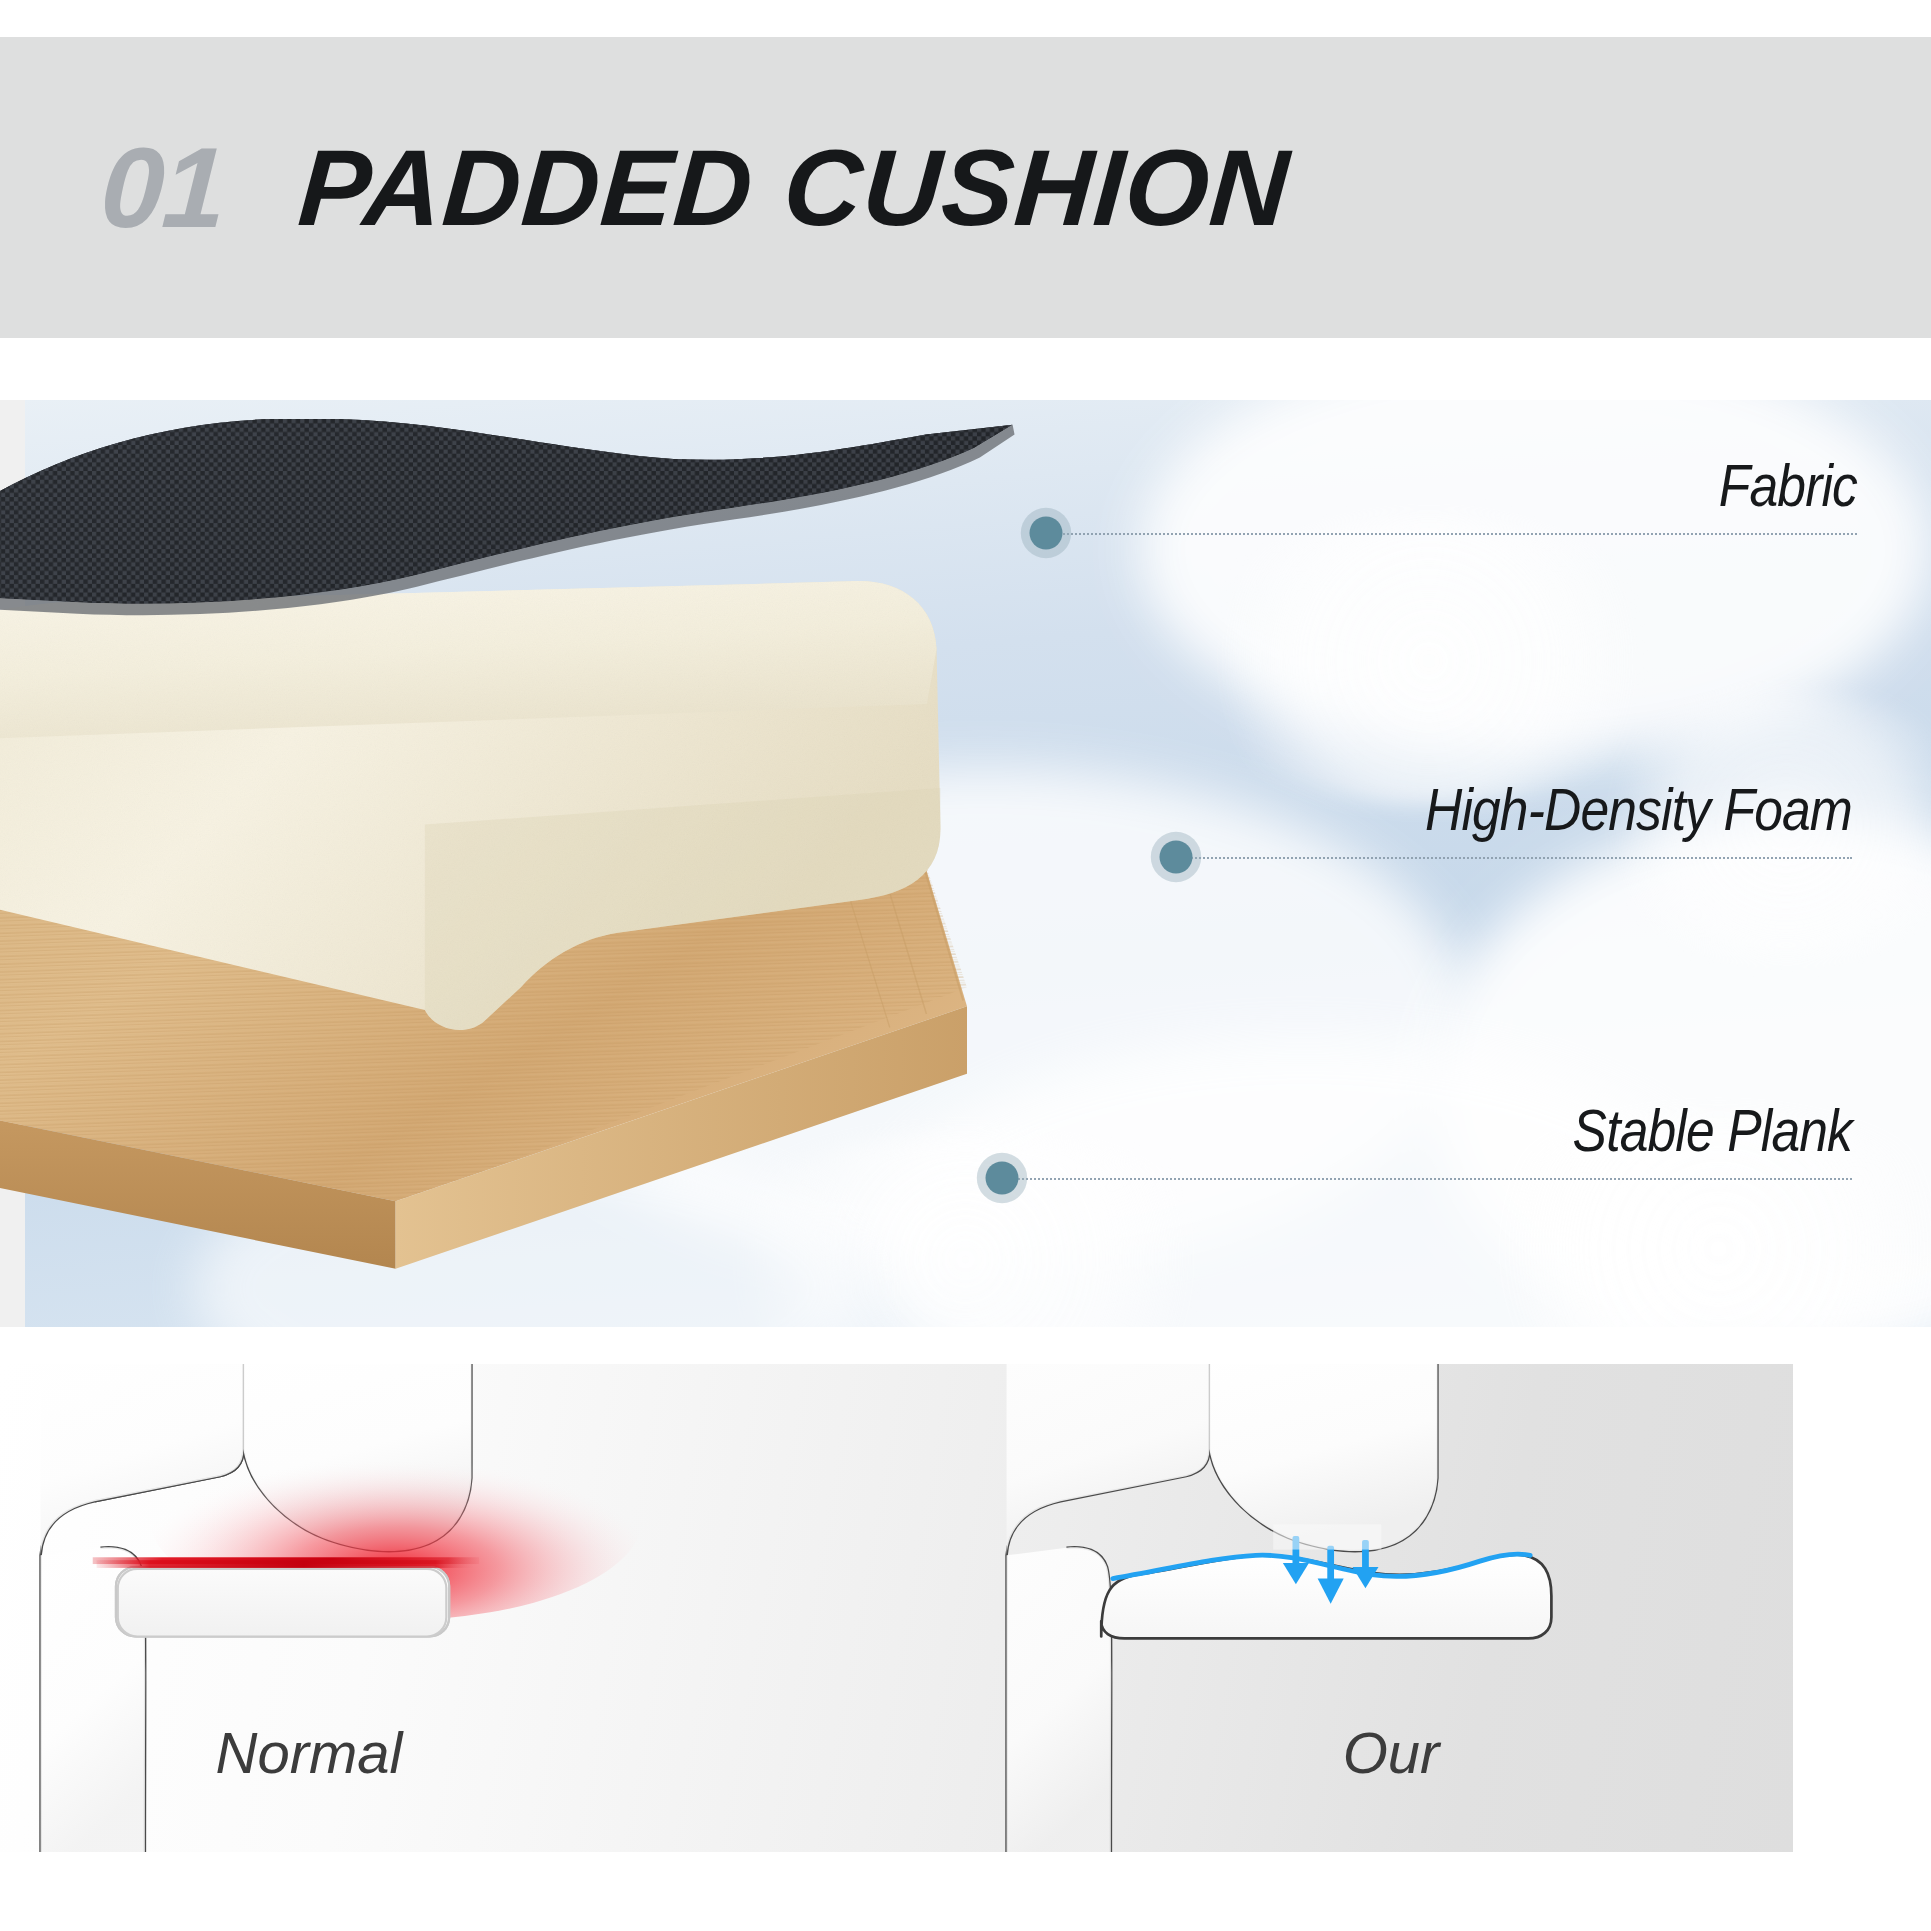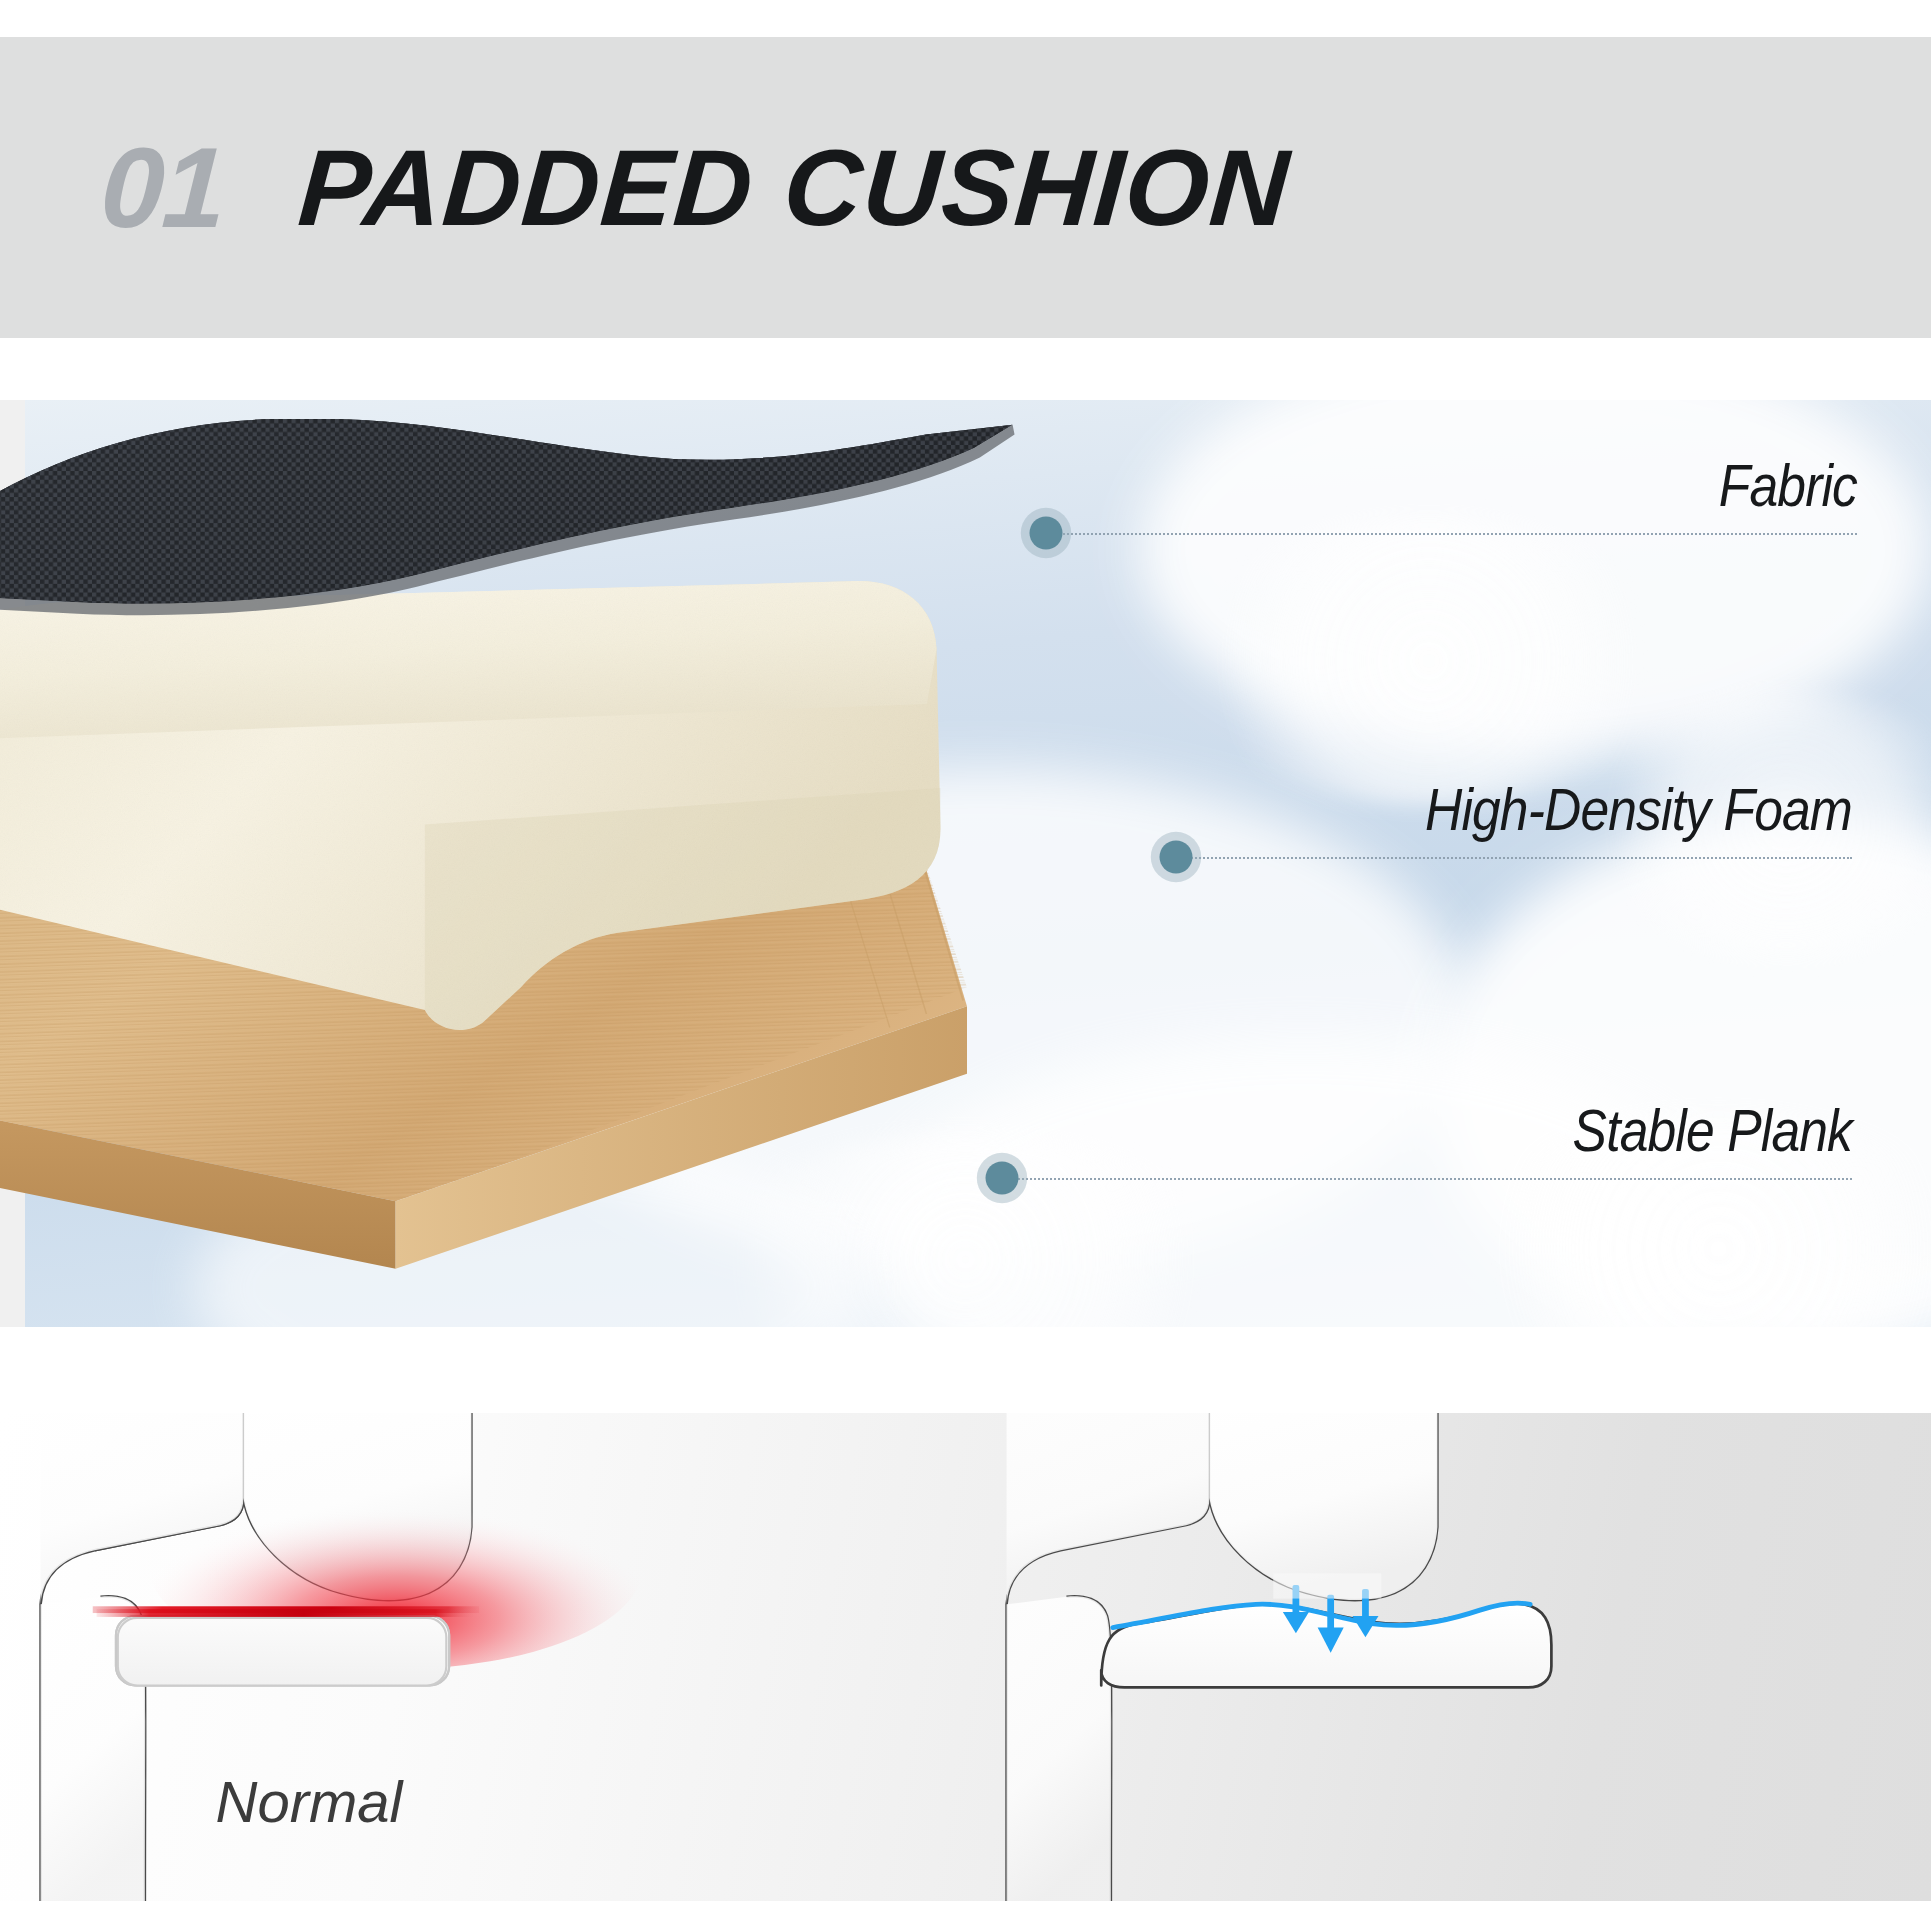--- a/index.html
+++ b/index.html
@@ -42,21 +42,21 @@
       border-top:2.9px dotted #8d9fae;opacity:.95;}
   .dot{position:absolute;width:33px;height:33px;border-radius:50%;
       background:#5d8b9c;box-shadow:0 0 0 8.7px rgba(150,175,185,.42);
       transform:translate(-50%,-50%);}
   .callout-text{position:absolute;white-space:nowrap;
       font-size:60px;font-style:italic;font-weight:400;color:#17191b;
       font-stretch:condensed;letter-spacing:-1px;
       transform:translateY(-100%) scaleX(.86);transform-origin:right bottom;}
 
   
-  #compare-section{position:absolute;left:0;top:1413px;width:1931px;height:488px;
+  #compare-section{position:absolute;left:0;top:1364px;width:1793px;height:488px;
       background:linear-gradient(100deg,#ffffff 0%,#fbfbfb 22%,#ededed 58%,#e1e1e1 82%,#dedede 100%);
       overflow:hidden;}
   .compare-panel{position:absolute;top:0;width:966px;height:488px;}
   #panel-normal{left:0;}
   #panel-our{left:966px;}
   .compare-label{position:absolute;width:100%;top:355px;text-align:center;
       font-size:58px;font-style:italic;color:#3c3c3c;letter-spacing:0px;}
   #label-normal{left:-174px;}
   #label-our{left:-58px;}
 </style>
@@ -365,16 +365,17 @@
           <polygon points="364,222 391,222 377.5,248"></polygon>
         </g>
         <g>
           <rect x="410" y="182" width="7" height="32" rx="2"></rect>
           <polygon points="400,210 427,210 413.5,232"></polygon>
         </g>
       </g>
 
       <rect x="318" y="166" width="112" height="26" fill="#fafafa" opacity=".55"></rect>
     </svg>
+    <div class="compare-label" id="label-our">Our</div>
   </div>
 
 </div>
 
 
 </body></html>

